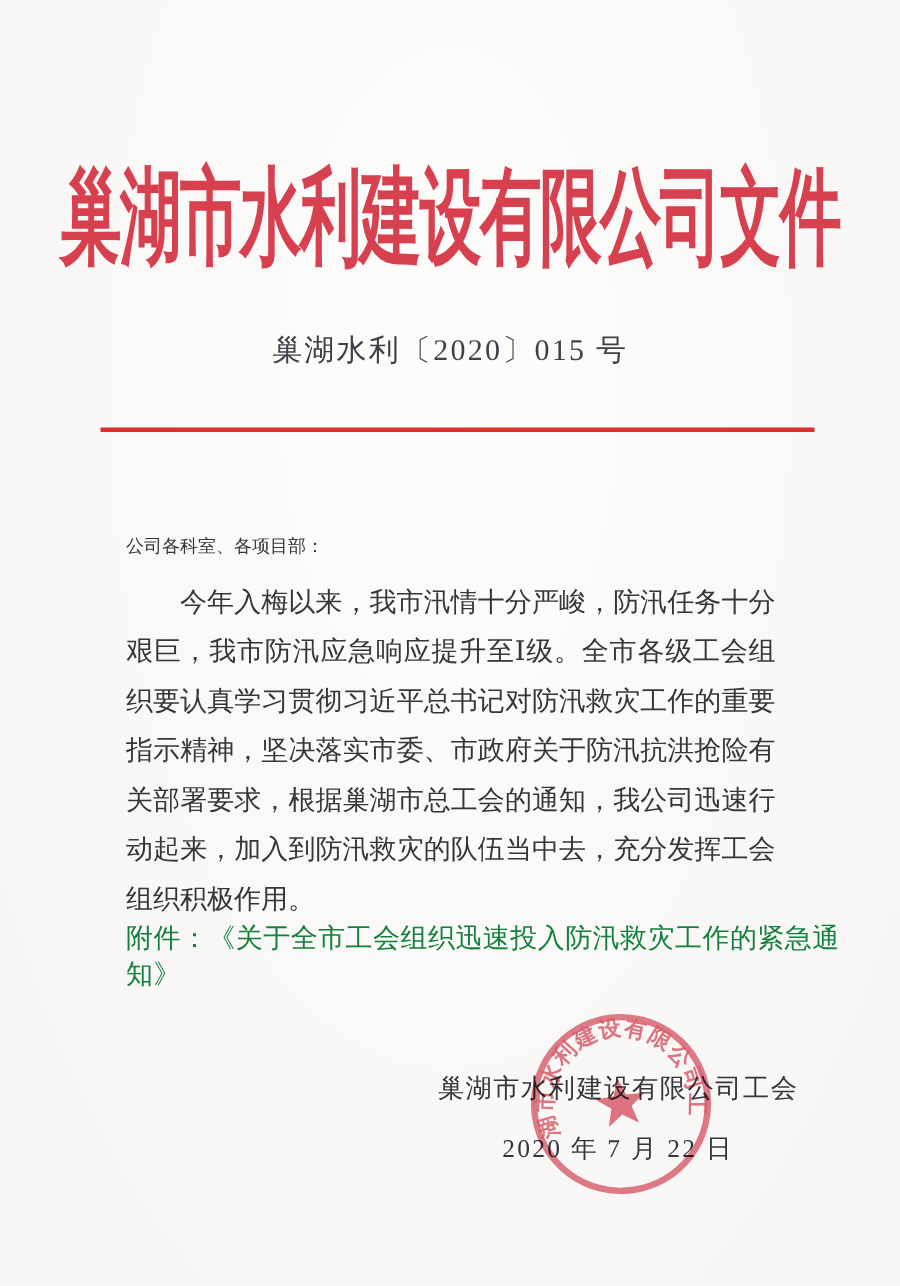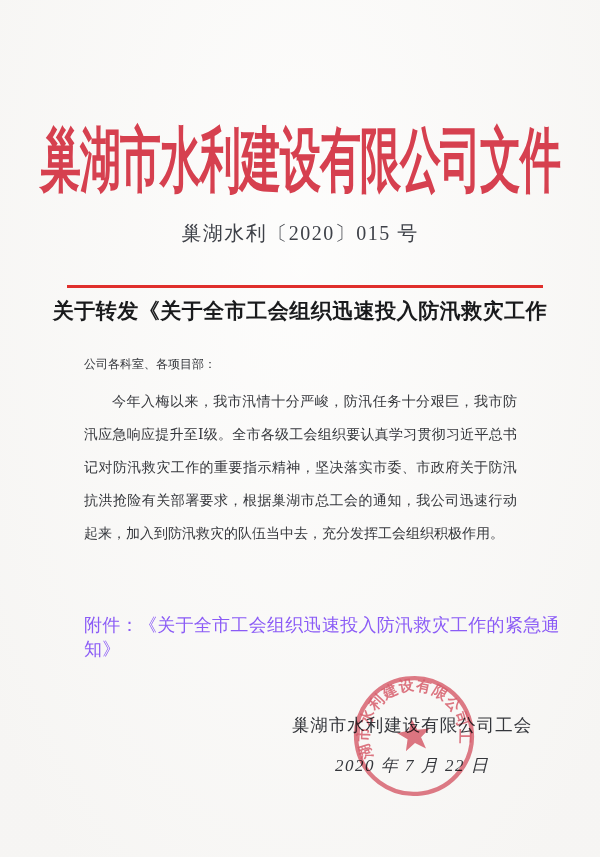--- a/index.html
+++ b/index.html
@@ -12,21 +12,21 @@
     color: #34363b;
   }
   .paper {
     position: absolute; inset: 0;
     background:
       radial-gradient(ellipse at 50% 30%, rgba(255,255,255,0.6), rgba(0,0,0,0.015) 90%),
       #faf9f7;
   }
   .red-head {
     position: absolute; top: 118px; left: 0; right: 0; height: 84px;
-    display: flex; align-items: center; justify-content: center;
+    display: flex; align-items: flex-start; justify-content: center;
   }
   .red-head span {
     font-size: 41px;
     font-weight: bold;
     color: #d6404f;
     letter-spacing: -1px;
     white-space: nowrap;
     transform: scaleY(1.72);
     transform-origin: center;
     font-family: "Liberation Serif", "DejaVu Serif", serif;
@@ -49,36 +49,36 @@
     font-size: 21px; line-height: 36px;
     color: #191a1c;
     letter-spacing: 0.5px;
   }
   .salutation {
     position: absolute; top: 356px; left: 84px;
     font-size: 12px; color: #34363b;
   }
   .body-para {
     position: absolute; top: 385px; left: 84px; width: 433px;
-    font-size: 14px; line-height: 33px;
+    font-size: 18px; line-height: 33px;
     text-align: justify;
     text-indent: 2em;
     color: #34363b;
   }
   .attachment {
     position: absolute; top: 613px; left: 84px; right: 40px;
-    font-size: 18px; color: #8b5cf6;
+    font-size: 18px; color: #15803d;
     letter-spacing: 0.3px;
   }
   .sign-block {
     position: absolute; top: 713px; left: 262px; width: 300px;
     text-align: center;
   }
   .sign-name { font-size: 17.5px; letter-spacing: 1px; color: #34363b; }
-  .sign-date { font-size: 17px; margin-top: 17px; letter-spacing: 1.5px; color: #34363b; font-style: italic; }
+  .sign-date { font-size: 17px; margin-top: 17px; letter-spacing: 1.5px; color: #34363b; }
   .seal {
     position: absolute; left: 351px; top: 673px; width: 126px; height: 126px;
     mix-blend-mode: multiply;
     transform: rotate(-8deg);
     opacity: 0.88;
   }
   .seal text {
     font-family: "Liberation Serif", "DejaVu Serif", serif;
     font-weight: bold;
   }
@@ -90,21 +90,20 @@
 
 <div class="red-head">
   <span>巢湖市水利建设有限公司文件</span>
 </div>
 
 <div class="doc-number">巢湖水利〔2020〕015 号</div>
 
 <div class="red-rule"></div>
 
 <div class="doc-title">
-  <div>关于转发《关于全市工会组织迅速投入防汛救灾工作</div>
 </div>
 
 <div class="salutation">公司各科室、各项目部：</div>
 
 <div class="body-para">今年入梅以来，我市汛情十分严峻，防汛任务十分艰巨，我市防汛应急响应提升至Ⅰ级。全市各级工会组织要认真学习贯彻习近平总书记对防汛救灾工作的重要指示精神，坚决落实市委、市政府关于防汛抗洪抢险有关部署要求，根据巢湖市总工会的通知，我公司迅速行动起来，加入到防汛救灾的队伍当中去，充分发挥工会组织积极作用。</div>
 
 <div class="attachment">附件：《关于全市工会组织迅速投入防汛救灾工作的紧急通知》</div>
 
 <div class="sign-block">
   <div class="sign-name">巢湖市水利建设有限公司工会</div>

